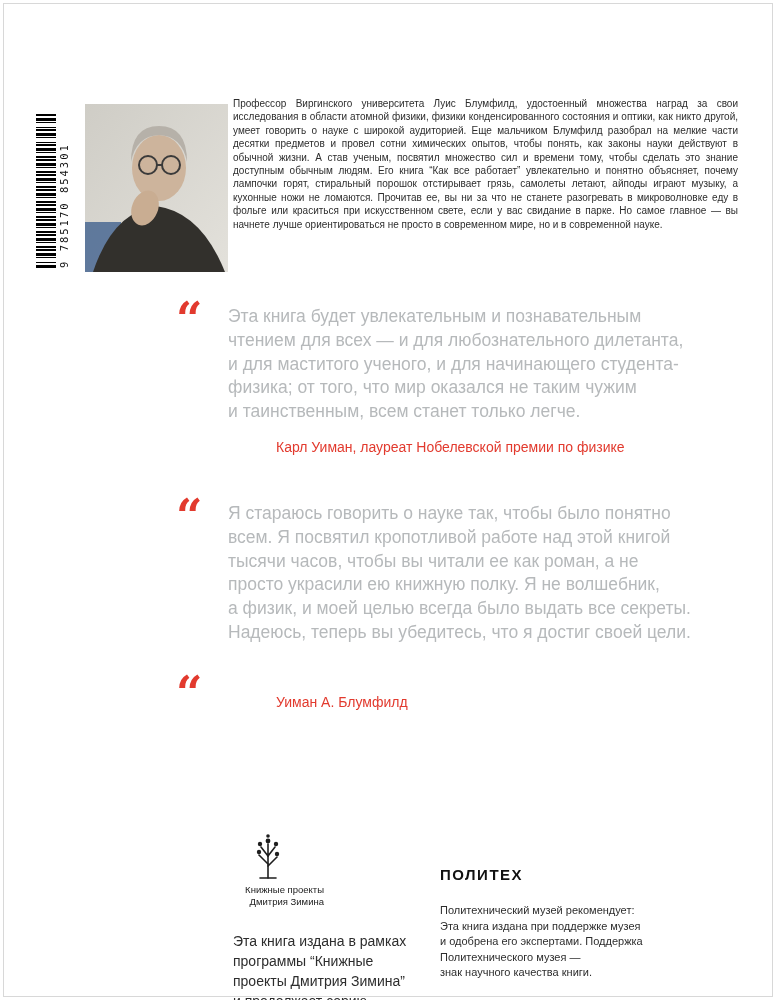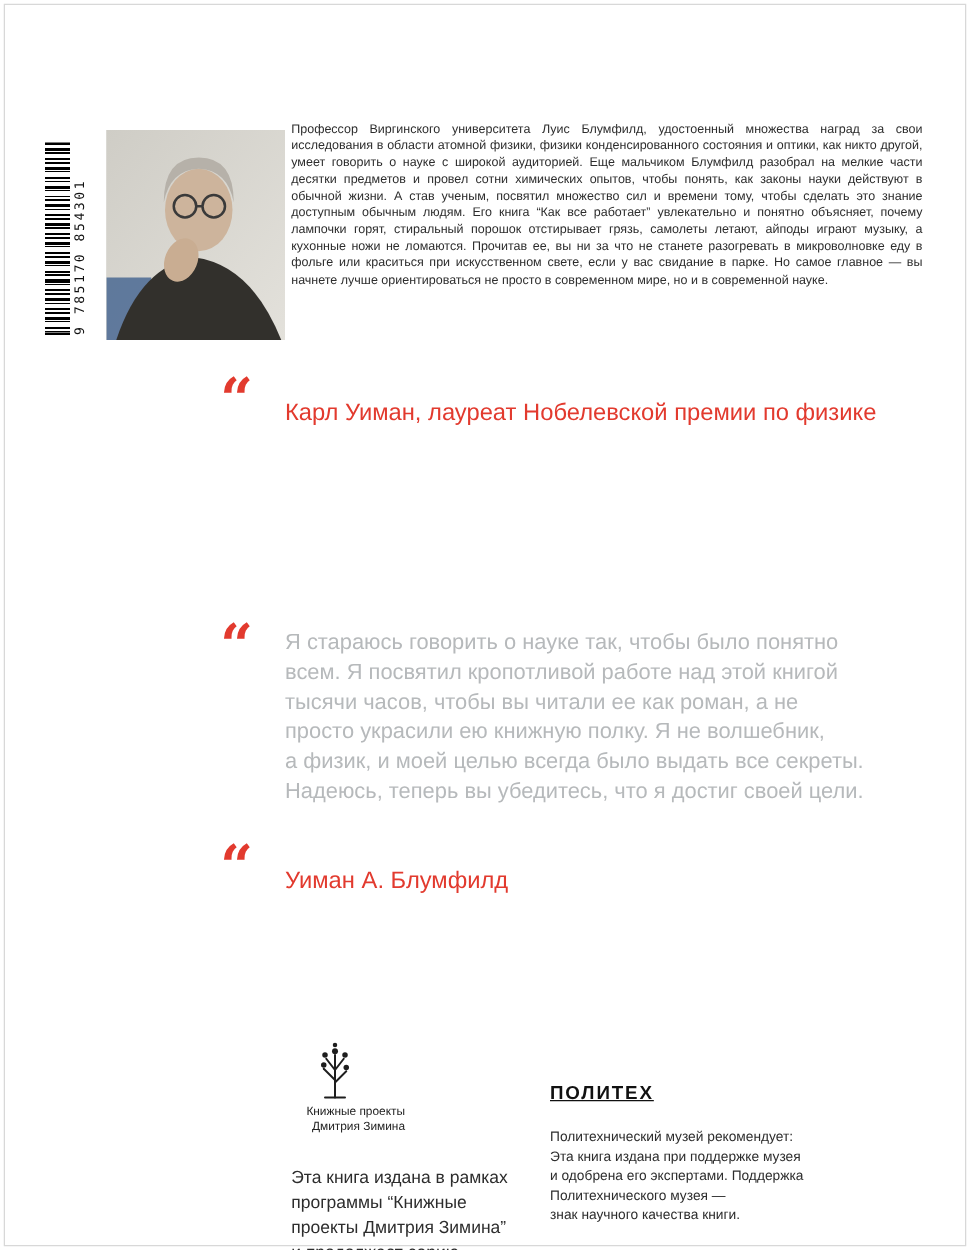--- a/index.html
+++ b/index.html
@@ -54,36 +54,36 @@
     color:var(--accent-red, #e23a2e);
     position:relative; top:-4px;
   }
   .qtext {
     font-size:17.5px; line-height:1.36;
     color:var(--quote-gray, #b6b9bb);
     white-space:pre-line; width:490px;
   }
   .qattr {
     color:var(--accent-red, #e23a2e);
-    font-size:19px; margin-top:15px;
+    font-size:14px; margin-top:15px;margin-left:48px;
   }
   
   .zimin-logo { position:absolute; left:246px; top:830px; width:44px; height:52px; }
   .zimin-label {
     position:absolute; left:212px; top:884px; width:112px;
     text-align:right; font-size:9.5px; line-height:1.3; color:#222;
     white-space:pre-line;
   }
   .zimin-note {
     position:absolute; left:233px; top:932px; width:195px;
     font-size:14px; line-height:1.42; color:#2d2d2d; white-space:pre-line;
   }
   .politech-title {
     position:absolute; left:440px; top:866px;
-    font-size:15px; font-weight:bold; letter-spacing:1.5px; color:#111;text-decoration:underline;
+    font-size:15px; font-weight:bold; letter-spacing:1.5px; color:#111;
   }
   .politech-note {
     position:absolute; left:440px; top:903px; width:285px;
     font-size:11px; line-height:1.42; color:#2d2d2d; white-space:pre-line;
   }
 </style>
 </head>
 <body>
 
 <div class="frame"></div>
@@ -113,20 +113,25 @@
     </g>
     <ellipse cx="60" cy="104" rx="13" ry="18" fill="#c9ad92" transform="rotate(22 60 104)"></ellipse>
   </svg>
 </div>
 
 <p class="bio">Профессор Виргинского университета Луис Блумфилд, удостоенный множества наград за свои исследования в области атомной физики, физики конденсированного состояния и оптики, как никто другой, умеет говорить о науке с широкой аудиторией. Еще мальчиком Блумфилд разобрал на мелкие части десятки предметов и провел сотни химических опытов, чтобы понять, как законы науки действуют в обычной жизни. А став ученым, посвятил множество сил и времени тому, чтобы сделать это знание доступным обычным людям. Его книга “Как все работает” увлекательно и понятно объясняет, почему лампочки горят, стиральный порошок отстирывает грязь, самолеты летают, айподы играют музыку, а кухонные ножи не ломаются. Прочитав ее, вы ни за что не станете разогревать в микроволновке еду в фольге или краситься при искусственном свете, если у вас свидание в парке. Но самое главное — вы начнете лучше ориентироваться не просто в современном мире, но и в современной науке.</p>
 
 <div class="quote" style="top:305px">
   <span class="qmark">“</span>
   <div>
+    <div class="qtext">Эта книга будет увлекательным и познавательным
+чтением для всех — и для любознательного дилетанта,
+и для маститого ученого, и для начинающего студента-
+физика; от того, что мир оказался не таким чужим
+и таинственным, всем станет только легче.</div>
     <div class="qattr">Карл Уиман, лауреат Нобелевской премии по физике</div>
   </div>
 </div>
 
 <div class="quote" style="top:502px">
   <span class="qmark">“</span>
   <div>
     <div class="qtext">Я стараюсь говорить о науке так, чтобы было понятно
 всем. Я посвятил кропотливой работе над этой книгой
 тысячи часов, чтобы вы читали ее как роман, а не

